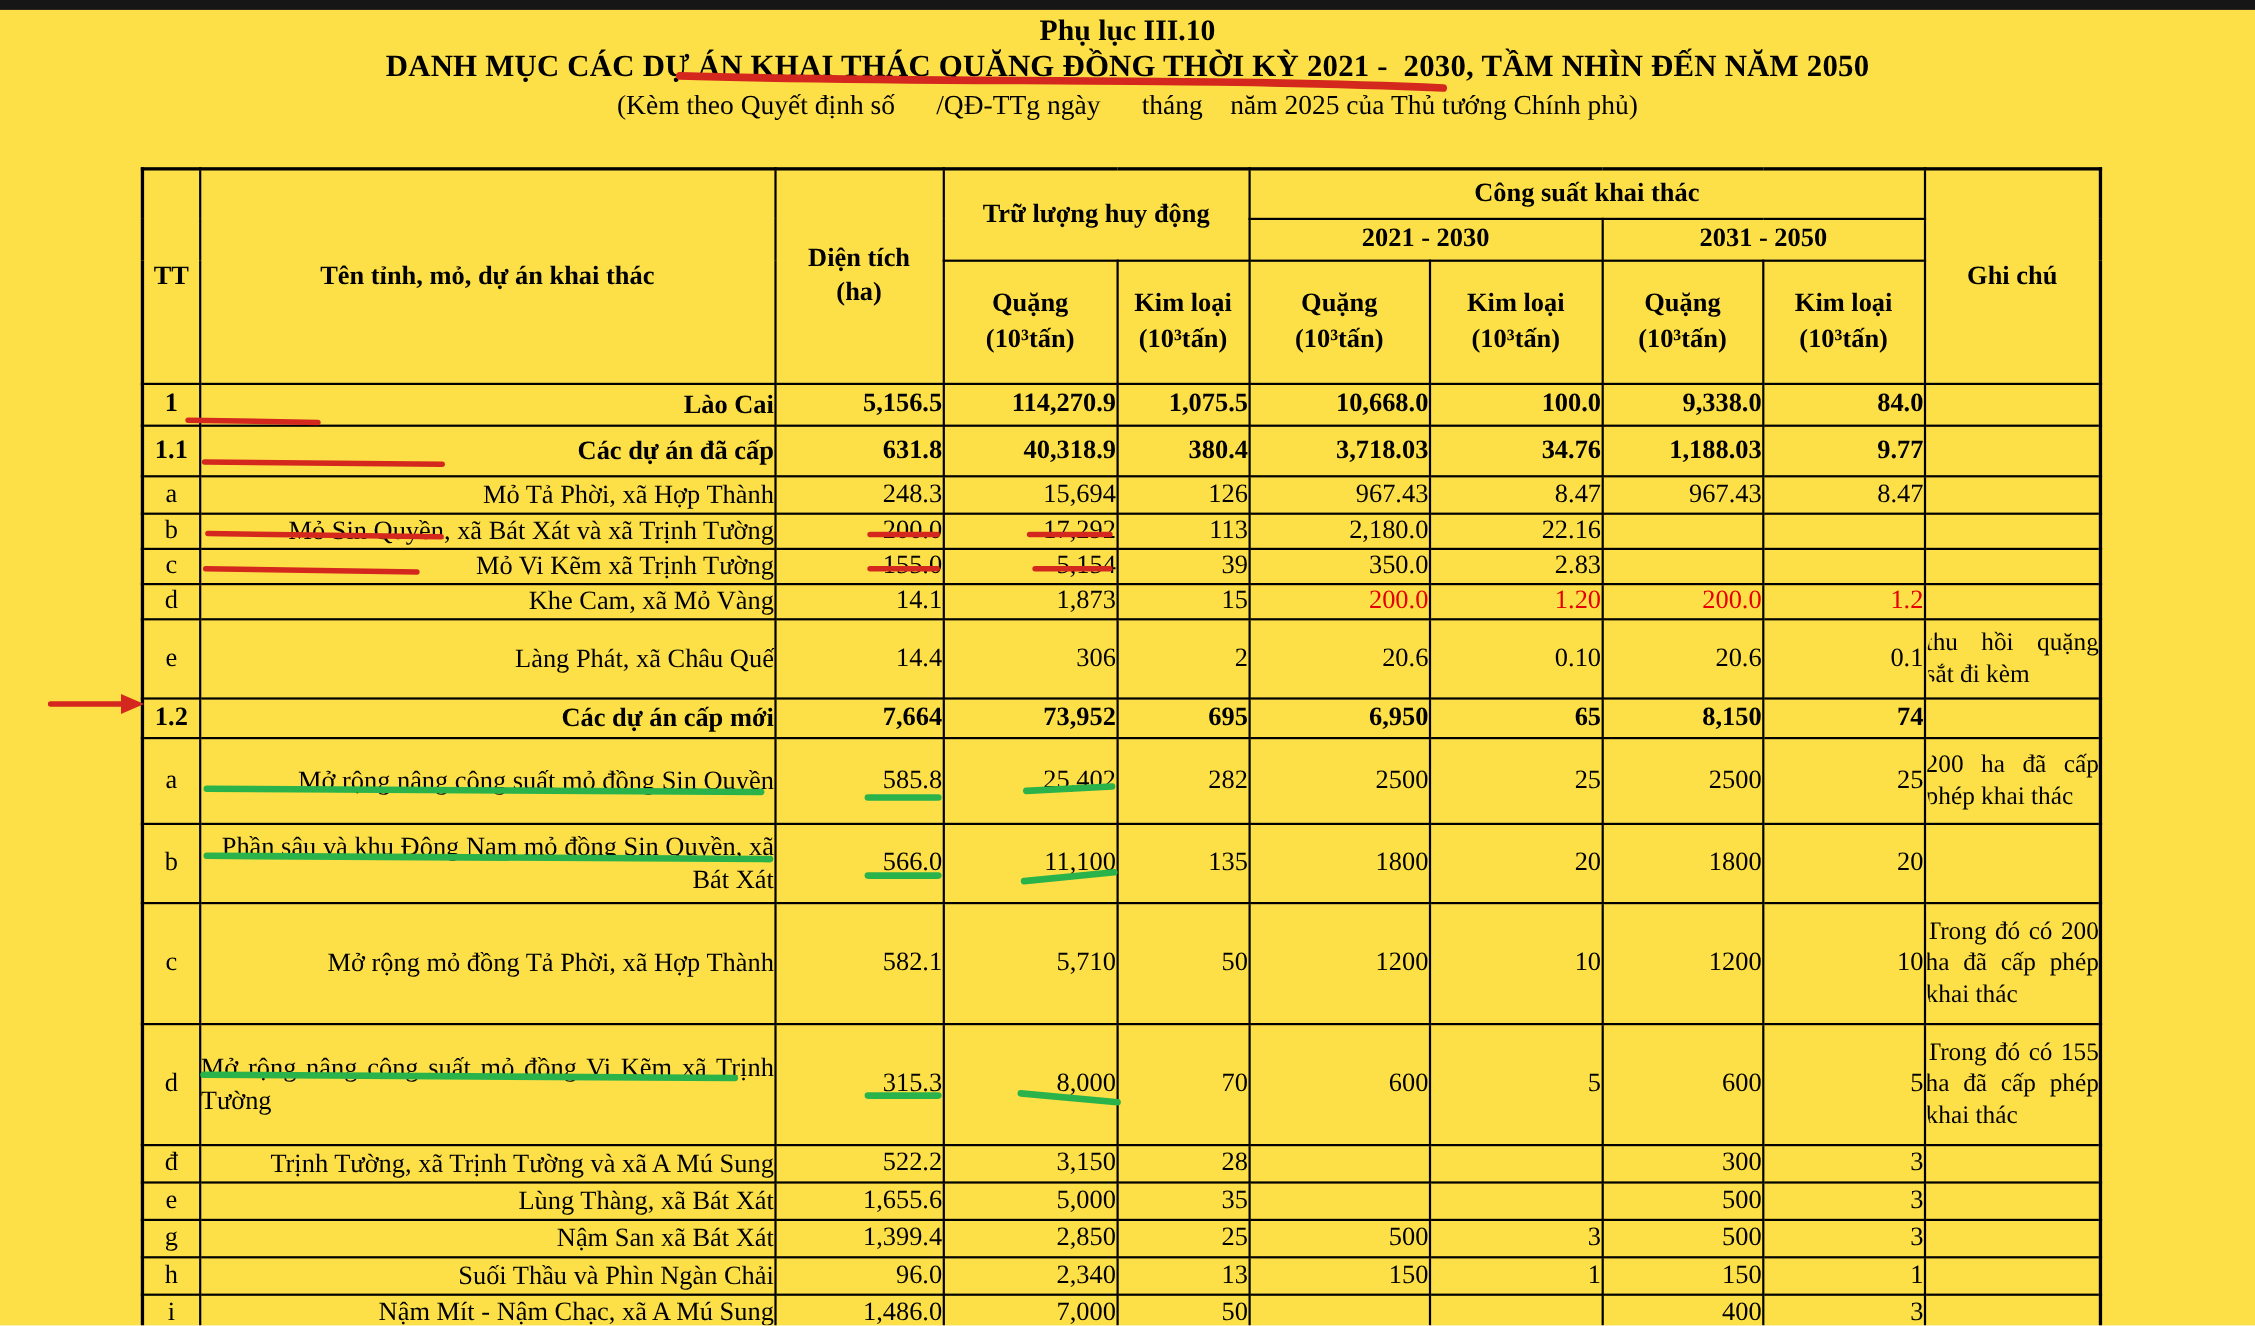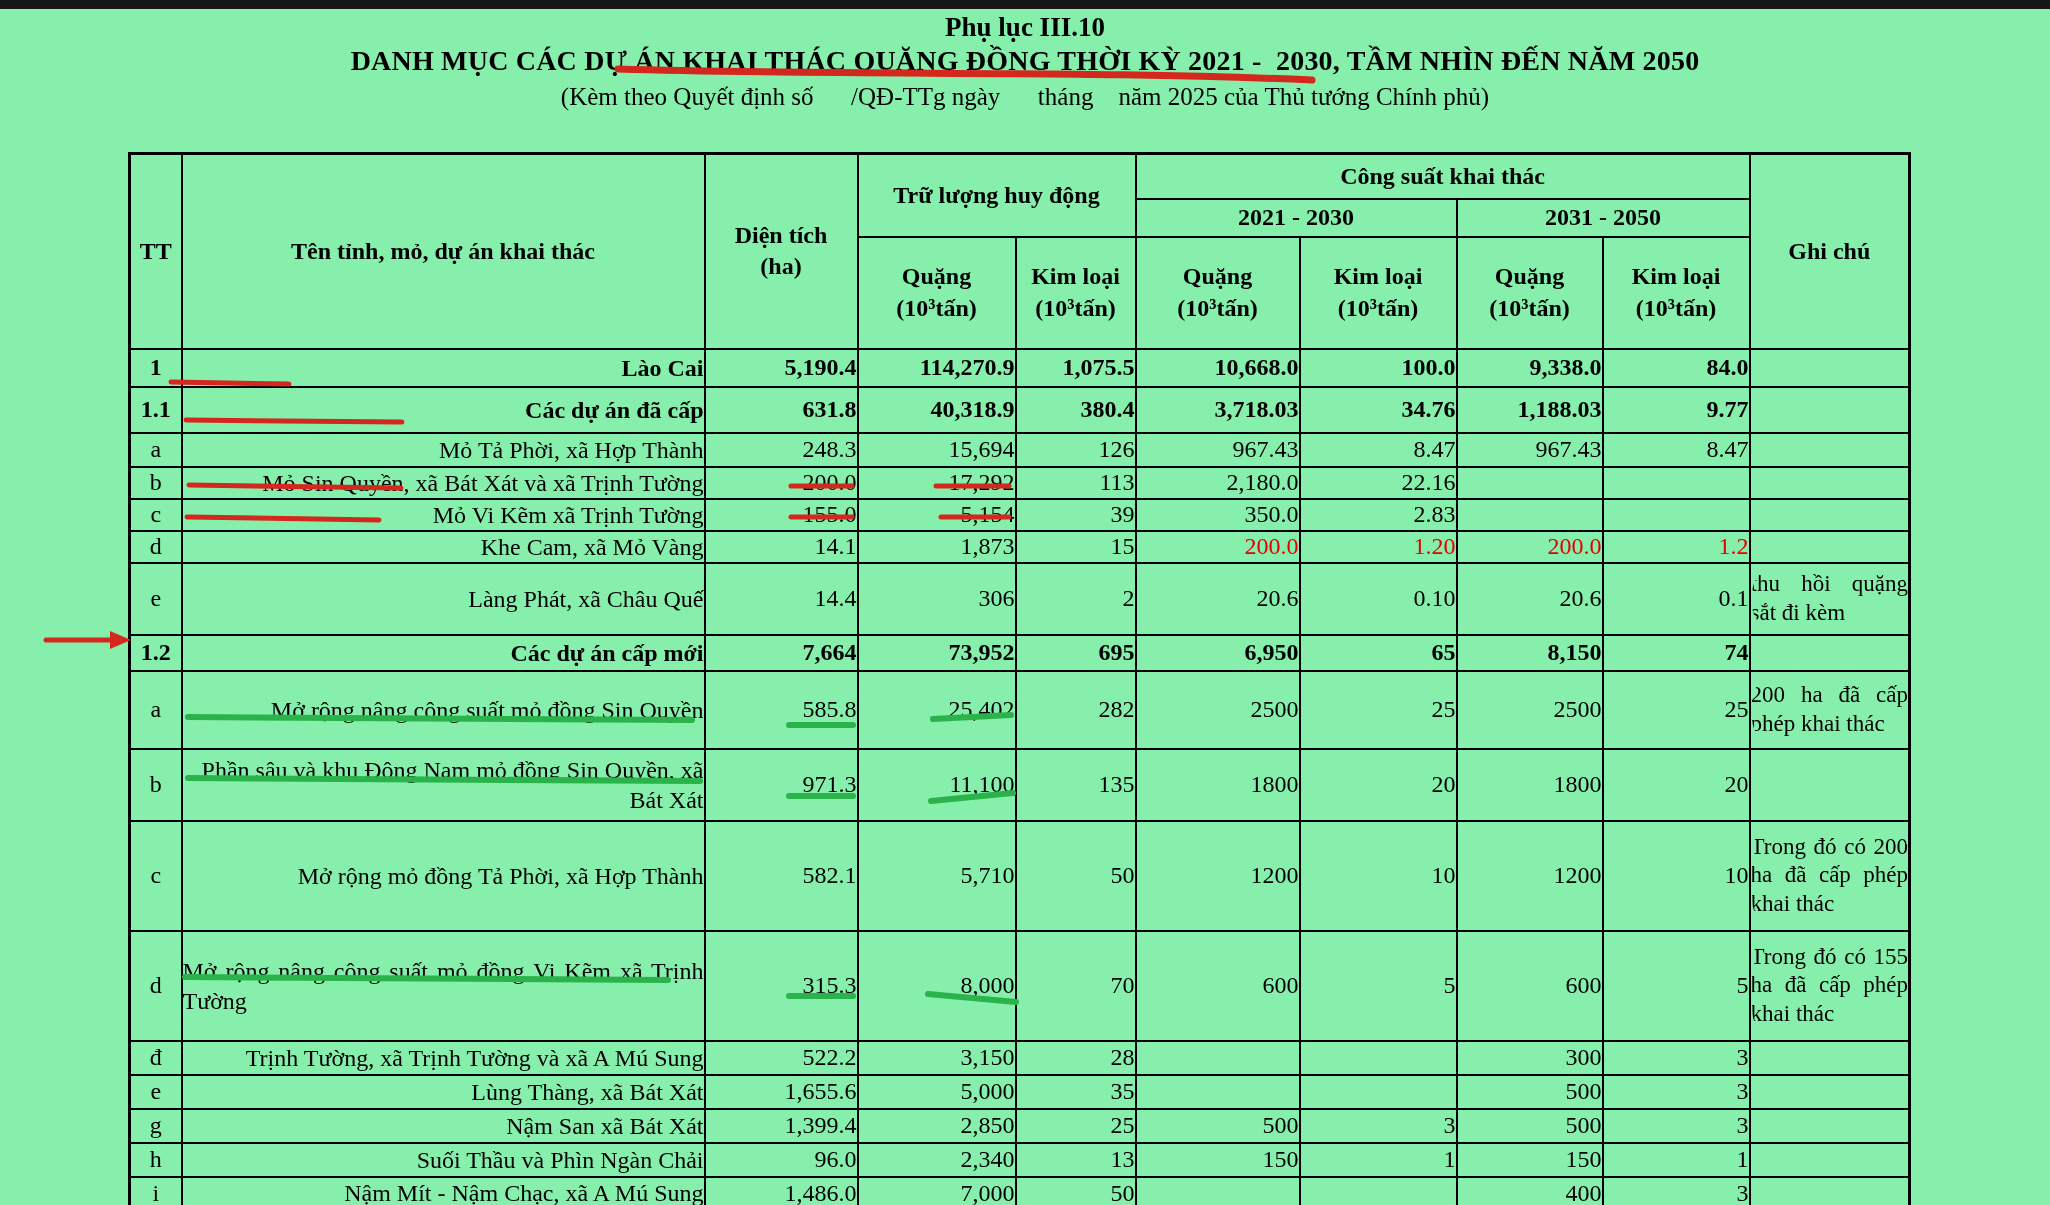--- a/index.html
+++ b/index.html
@@ -1,17 +1,17 @@
 <!DOCTYPE html>
 <html style="--red-mark: #d4281e; --green-mark: #2bb34b; --red-text: #e40000;"><head>
 <meta charset="utf-8">
 <style>
   html,body{margin:0;padding:0;background:#fff;}
   body{font-family:"Liberation Serif","DejaVu Serif",serif;color:#000;}
-  #page{position:relative;width:2050px;height:1205px;background:#86efac;overflow:hidden;}
+  #page{position:relative;width:2050px;height:1205px;background:#fde047;overflow:hidden;}
   .topbar{position:absolute;left:0;top:0;width:2050px;height:9px;background:#161616;}
   .titleblock{position:absolute;left:0;top:12px;width:2050px;text-align:center;}
   .appendix{font-size:27px;font-weight:bold;}
   .doctitle{font-size:28px;font-weight:bold;margin-top:2px;letter-spacing:0.2px;}
   .subtitle{font-size:25px;margin-top:6px;}
 
   table.main{position:absolute;left:128px;top:152px;width:1780px;
     border-collapse:collapse;table-layout:fixed;border:3px solid #000;}
   .main th,.main td{border:2px solid #000;padding:0;overflow:hidden;}
   .main th{font-size:24px;font-weight:bold;text-align:center;vertical-align:middle;line-height:1.3;}
@@ -93,21 +93,21 @@
         <th>
           <div>Kim loại</div>
           <div>(10³tấn)</div>
         </th>
       </tr>
     </thead>
     <tbody>
         <tr class="section-row" style="height: 38px;">
       <td class="c-tt">1</td>
       <td class="c-name">Lào Cai</td>
-      <td class="c-num">5,190.4</td>
+      <td class="c-num">5,156.5</td>
       <td class="c-num">114,270.9</td>
       <td class="c-num">1,075.5</td>
       <td class="c-num">10,668.0</td>
       <td class="c-num">100.0</td>
       <td class="c-num">9,338.0</td>
       <td class="c-num">84.0</td>
       <td class="c-note"></td>
     </tr>
         <tr class="section-row" style="height: 46px;">
       <td class="c-tt">1.1</td>
@@ -201,21 +201,21 @@
       <td class="c-num">282</td>
       <td class="c-num">2500</td>
       <td class="c-num">25</td>
       <td class="c-num">2500</td>
       <td class="c-num">25</td>
       <td class="c-note">200 ha đã cấp phép khai thác</td>
     </tr>
         <tr style="height: 72px;">
       <td class="c-tt">b</td>
       <td class="c-name">Phần sâu và khu Đông Nam mỏ đồng Sin Quyền, xã Bát Xát</td>
-      <td class="c-num">971.3</td>
+      <td class="c-num">566.0</td>
       <td class="c-num">11,100</td>
       <td class="c-num">135</td>
       <td class="c-num">1800</td>
       <td class="c-num">20</td>
       <td class="c-num">1800</td>
       <td class="c-num">20</td>
       <td class="c-note"></td>
     </tr>
         <tr style="height: 110px;">
       <td class="c-tt">c</td>

